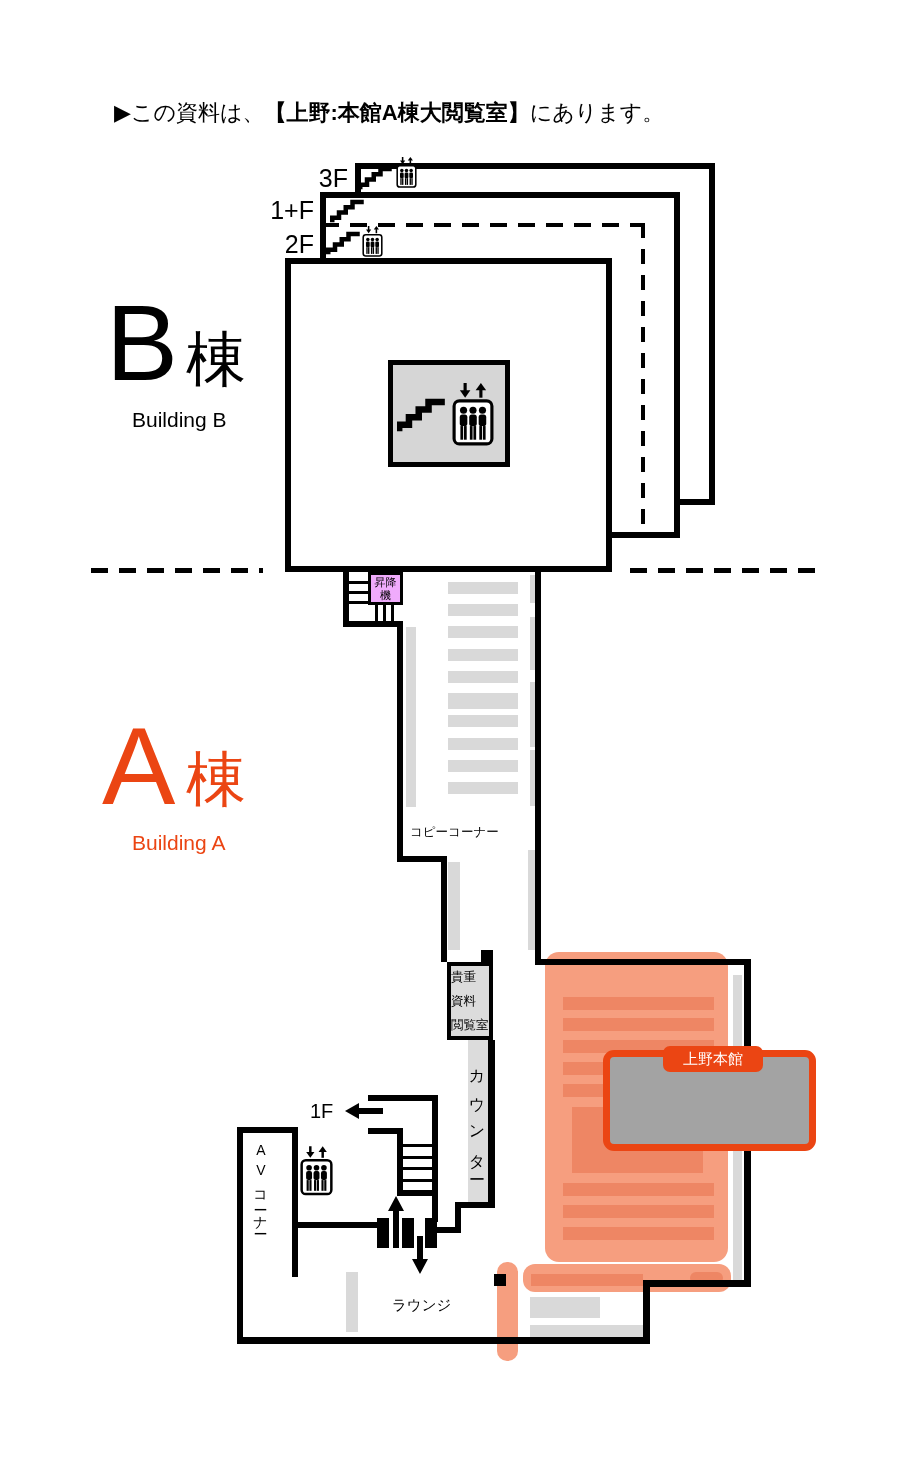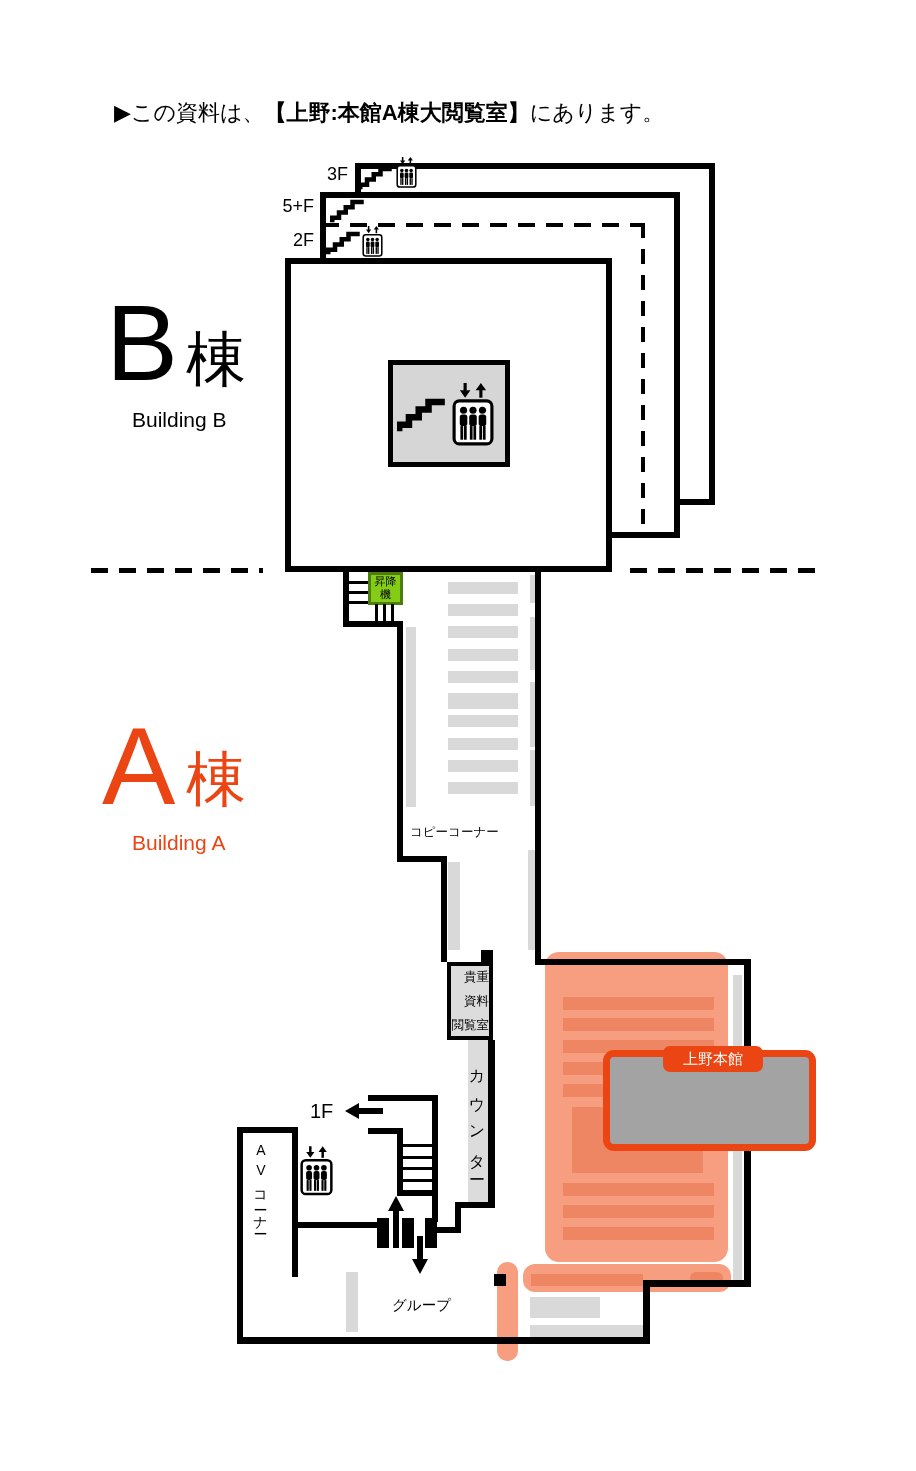--- a/index.html
+++ b/index.html
@@ -10,21 +10,21 @@
   .wall{position:absolute;background:#000;}
   .gray{position:absolute;background:#D9D9D9;}
   .box{position:absolute;box-sizing:border-box;border:6px solid #000;background:#fff;}
   .dashH{position:absolute;height:5px;background:repeating-linear-gradient(to right,#000 0,#000 17px,transparent 17px,transparent 28px);}
   .dashV{position:absolute;width:5px;background:repeating-linear-gradient(to bottom,#000 0,#000 15px,transparent 15px,transparent 26px);}
   .hl{position:absolute;background:var(--hl);mix-blend-mode:multiply;}
   .hlD{position:absolute;background:var(--hlD);}
   .txt{position:absolute;white-space:nowrap;}
   .vtext{position:absolute;writing-mode:vertical-rl;white-space:nowrap;}
   .upright{text-orientation:upright;}
-  .floorlbl{font-size:18px;}
+  .floorlbl{font-size:25px;}
   svg{position:absolute;display:block;}
   .callout{position:absolute;left:603px;top:1050px;width:213px;height:101px;box-sizing:border-box;
            border:7px solid var(--accent);border-radius:11px;background:#a3a3a3;}
   .badge{position:absolute;left:53px;top:-11px;width:100px;height:26px;background:var(--accent);
          border-radius:7px;color:#fff;font-size:15px;display:flex;align-items:center;justify-content:center;}
   .callout-title{position:absolute;left:0;top:38px;width:100%;text-align:center;font-size:26px;font-weight:bold;}
 </style>
 </head>
 <body>
 
@@ -63,21 +63,21 @@
     <span>▶</span><span>この資料は、</span><b>【上野:本館A棟大閲覧室】</b><span>にあります。</span>
   </div>
 
   <div class="box" style="left:355px;top:163px;width:360px;height:342px;"></div>
   <div class="box" style="left:320px;top:192px;width:360px;height:346px;"></div>
   <div class="dashH" style="left:322px;top:223px;width:322px;height:4px;"></div>
   <div class="dashV" style="left:641px;top:223px;width:4px;height:312px;"></div>
   <div class="box" style="left:285px;top:258px;width:327px;height:314px;"></div>
 
   <div class="txt floorlbl" style="left:300px;top:164px;width:48px;text-align:right;">3F</div>
-  <div class="txt floorlbl" style="left:252px;top:196px;width:62px;text-align:right;">5+F</div>
+  <div class="txt floorlbl" style="left:252px;top:196px;width:62px;text-align:right;">1+F</div>
   <div class="txt floorlbl" style="left:266px;top:230px;width:48px;text-align:right;">2F</div>
 
   <svg style="left:358px;top:166px;" width="36" height="24">
       <use href="#stairs"></use>
     </svg>
   <svg style="left:396px;top:157px;" width="21" height="31">
       <use href="#elev"></use>
     </svg>
   <svg style="left:330px;top:199px;" width="36" height="24">
       <use href="#stairs"></use>
@@ -128,40 +128,40 @@
   <div class="gray" style="left:733px;top:975px;width:9px;height:308px;"></div>
   <div class="gray" style="left:470px;top:1190px;width:22px;height:13px;"></div>
   <div class="gray" style="left:346px;top:1272px;width:12px;height:60px;"></div>
   <div class="gray" style="left:530px;top:1297px;width:70px;height:21px;"></div>
   <div class="gray" style="left:530px;top:1325px;width:113px;height:14px;"></div>
 
   <div class="wall" style="left:343px;top:570px;width:6px;height:57px;"></div>
   <div class="wall" style="left:349px;top:581px;width:19px;height:3px;"></div>
   <div class="wall" style="left:349px;top:591px;width:19px;height:3px;"></div>
   <div class="wall" style="left:349px;top:601px;width:19px;height:3px;"></div>
-  <div class="abs" style="left:368px;top:572px;width:35px;height:33px;box-sizing:border-box;border:3px solid #4d7c0f;background:#84cc16;display:flex;flex-direction:column;align-items:center;justify-content:flex-start;font-size:11px;line-height:13px;">
+  <div class="abs" style="left:368px;top:572px;width:35px;height:33px;box-sizing:border-box;border:3px solid #000000;background:#f0abfc;display:flex;flex-direction:column;align-items:center;justify-content:center;font-size:11px;line-height:13px;">
     <span>昇降</span>
     <span>機</span>
   </div>
   <div class="wall" style="left:375px;top:604px;width:3px;height:18px;"></div>
   <div class="wall" style="left:383px;top:604px;width:3px;height:18px;"></div>
   <div class="wall" style="left:391px;top:604px;width:3px;height:18px;"></div>
   <div class="wall" style="left:343px;top:621px;width:60px;height:6px;"></div>
 
   <div class="wall" style="left:397px;top:627px;width:6px;height:235px;"></div>
   <div class="wall" style="left:397px;top:856px;width:50px;height:6px;"></div>
   <div class="wall" style="left:441px;top:862px;width:6px;height:100px;"></div>
   <div class="wall" style="left:535px;top:572px;width:6px;height:390px;"></div>
   <div class="wall" style="left:535px;top:959px;width:216px;height:6px;"></div>
   <div class="wall" style="left:744px;top:963px;width:7px;height:321px;"></div>
 
   <div class="txt" style="left:410px;top:824px;font-size:12.5px;">コピーコーナー</div>
 
   <div class="wall" style="left:481px;top:950px;width:12px;height:12px;"></div>
-  <div class="abs" style="left:447px;top:962px;width:46px;height:78px;box-sizing:border-box;border:4px solid #000;background:#DCDCDC;display:flex;flex-direction:column;align-items:flex-end;justify-content:center;font-size:12.5px;line-height:24px;">
+  <div class="abs" style="left:447px;top:962px;width:46px;height:78px;box-sizing:border-box;border:4px solid #000;background:#DCDCDC;display:flex;flex-direction:column;align-items:flex-start;justify-content:center;font-size:12.5px;line-height:24px;">
     <span>貴重</span>
     <span>資料</span>
     <span>閲覧室</span>
   </div>
   <div class="gray" style="left:468px;top:1040px;width:22px;height:163px;background:#DCDCDC;"></div>
   <div class="vtext" style="left:464px;top:1058px;font-size:16px;letter-spacing:10px;line-height:26px;">カウンター</div>
   <div class="wall" style="left:488px;top:1040px;width:7px;height:168px;"></div>
   <div class="wall" style="left:455px;top:1202px;width:38px;height:6px;"></div>
   <div class="wall" style="left:455px;top:1202px;width:6px;height:31px;"></div>
   <div class="wall" style="left:437px;top:1227px;width:24px;height:6px;"></div>
@@ -199,21 +199,21 @@
   </svg>
   <svg style="left:412px;top:1236px;" width="16" height="38">
     <polygon points="5,0 11,0 11,23 16,23 8,38 0,23 5,23" fill="#000"></polygon>
   </svg>
 
   <div class="wall" style="left:237px;top:1337px;width:413px;height:7px;"></div>
   <div class="wall" style="left:643px;top:1287px;width:7px;height:57px;"></div>
   <div class="wall" style="left:643px;top:1280px;width:108px;height:7px;"></div>
   <div class="wall" style="left:494px;top:1274px;width:12px;height:12px;"></div>
 
-  <div class="txt" style="left:392px;top:1296px;font-size:14.5px;">グループ</div>
+  <div class="txt" style="left:392px;top:1296px;font-size:14.5px;">ラウンジ</div>
 
   <div class="hl" style="left:545px;top:952px;width:183px;height:310px;border-radius:14px;">
     <div class="hlD" style="left:18px;top:45px;width:151px;height:13px;"></div>
     <div class="hlD" style="left:18px;top:66px;width:151px;height:13px;"></div>
     <div class="hlD" style="left:18px;top:88px;width:151px;height:13px;"></div>
     <div class="hlD" style="left:18px;top:110px;width:151px;height:13px;"></div>
     <div class="hlD" style="left:18px;top:132px;width:151px;height:13px;"></div>
     <div class="hlD" style="left:27px;top:155px;width:131px;height:66px;"></div>
     <div class="hlD" style="left:18px;top:231px;width:151px;height:13px;"></div>
     <div class="hlD" style="left:18px;top:253px;width:151px;height:13px;"></div>

